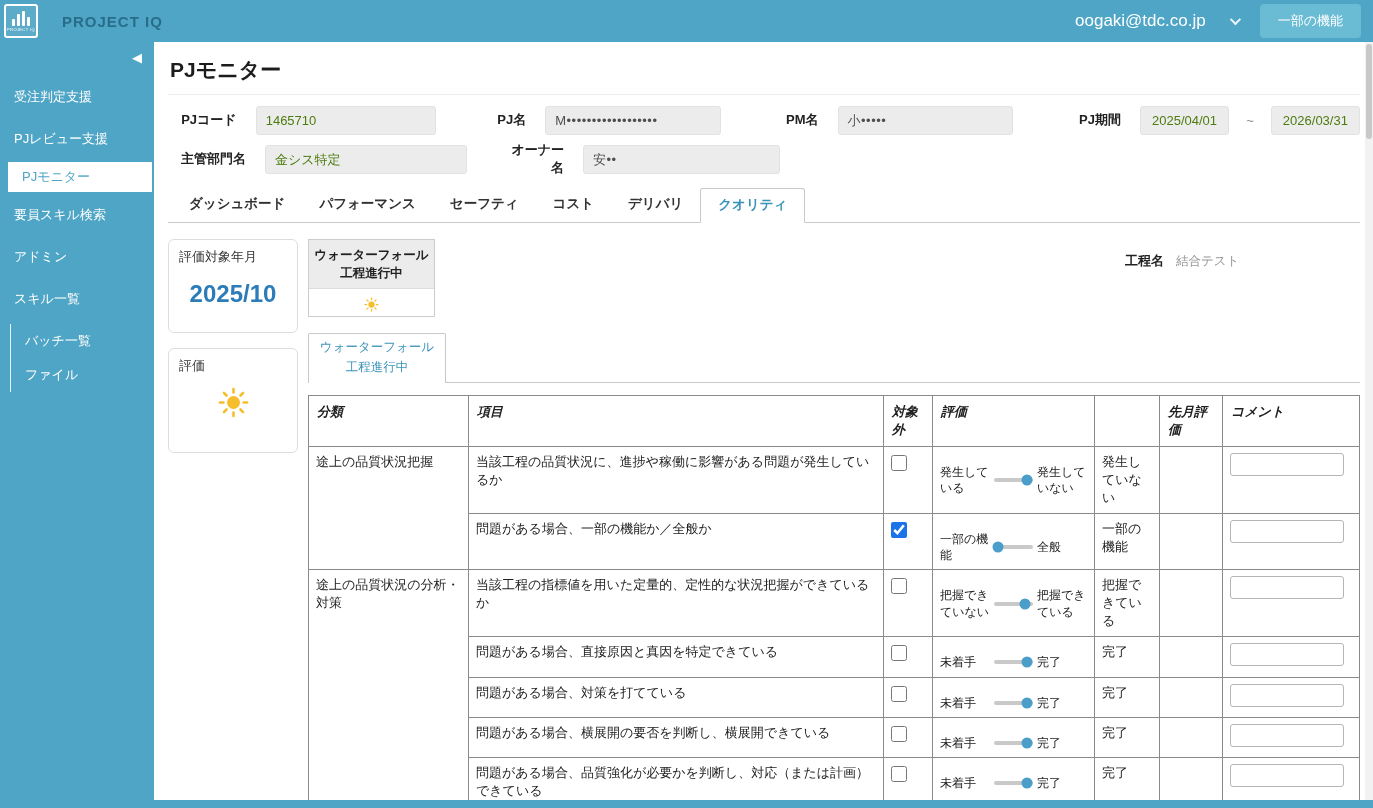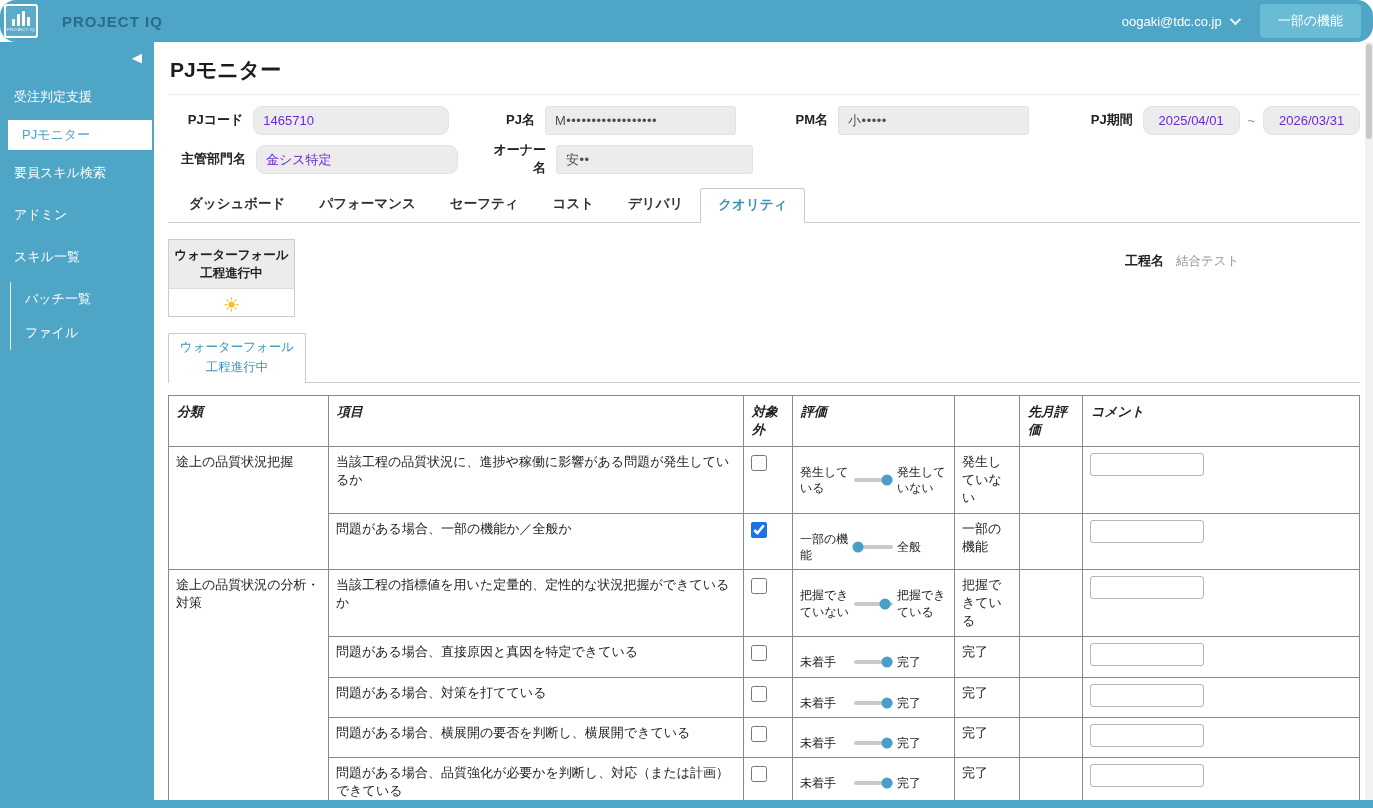--- a/index.html
+++ b/index.html
@@ -1,30 +1,30 @@
 <!DOCTYPE html>
 <html><head>
 <meta charset="utf-8">
 <style>
   * { margin:0; padding:0; box-sizing:border-box; }
   html,body { width:1373px; height:808px; overflow:hidden; }
   body { font-family:"Liberation Sans","DejaVu Sans",sans-serif; background:#fff; color:#222; }
   .app { width:1373px; height:808px; display:flex; flex-direction:column; position:relative; }
 
   
-  .topbar { height:42px; background:#4fa5c5; display:flex; align-items:center; padding:0 12px 0 4px; flex:0 0 auto;border-radius:16px; }
+  .topbar { height:42px; background:#4fa5c5; display:flex; align-items:center; padding:0 12px 0 4px; flex:0 0 auto; }
   .logo-box { width:34px; height:34px; border:2px solid #fff; border-radius:3px; display:flex; flex-direction:column; align-items:center; justify-content:center; gap:1px; background:rgba(255,255,255,0.08); }
   .logo-bars { display:flex; align-items:flex-end; gap:2px; height:15px; }
   .logo-bars i { display:block; width:3px; background:#fff; border-radius:1px; }
   .logo-bars i:nth-child(1){height:7px;} .logo-bars i:nth-child(2){height:12px;}
   .logo-bars i:nth-child(3){height:15px;} .logo-bars i:nth-child(4){height:9px;}
   .logo-caption { font-size:4px; color:#fff; letter-spacing:0.4px; }
   .app-name { margin-left:24px; font-size:15px; letter-spacing:1px; color:rgba(8,62,86,0.55); font-weight:bold; }
   .top-spacer { flex:1; }
-  .user-menu { display:flex; align-items:center; gap:8px; color:#fff; font-size:13px; cursor:pointer; margin-right:22px; }
+  .user-menu { display:flex; align-items:center; gap:24px; color:#fff; font-size:17px; cursor:pointer; margin-right:22px; }
   .chev { width:8px; height:8px; border-right:2px solid #eaf6fa; border-bottom:2px solid #eaf6fa; transform:rotate(45deg) translateY(-2px); }
   .logout-btn { background:#6abcd4; color:#fff; border:none; border-radius:4px; font-size:13px; padding:8px 18px; cursor:pointer; font-family:inherit; }
 
   
   .body-row { flex:1 1 auto; display:flex; min-height:0; }
   .bottombar { height:8px; background:#4fa5c5; flex:0 0 auto; }
 
   
   .sidebar { width:154px; background:#4fa5c5; color:#fff; font-size:13px; position:relative; flex:0 0 auto; }
   .collapse-btn { position:absolute; top:8px; right:12px; font-size:13px; color:#fff; cursor:pointer; }
@@ -33,26 +33,26 @@
   .nav-active { background:#fff; color:#4fa5c5; margin:2px 2px 2px 8px; padding:6px 0 6px 14px; cursor:pointer; }
   .nav-group { margin:4px 0 0 10px; border-left:1px solid rgba(255,255,255,0.85); }
   .nav-sub { padding:8px 14px; cursor:pointer; }
 
   
   .main { flex:1 1 auto; background:#fff; padding:8px 13px 0 14px; overflow:hidden; }
   .page-title { font-size:21px; font-weight:bold; color:#1c1c1c; padding:6px 0 10px 2px; border-bottom:1px solid #ececec; }
 
   
   .form-area { margin-top:10px; font-size:13px; }
-  .form-row { display:flex; align-items:center; height:30px; margin-bottom:9px; }
+  .form-row { display:flex; align-items:center; height:30px; margin-bottom:9px;gap:9px; }
   .f-label { font-weight:bold; text-align:right; margin-right:10px; color:#222; }
   .lw1{width:78px;} .lw2{width:56px; margin-left:32px;} .lw3{width:46px; margin-left:48px;} .lw4{width:62px; margin-left:44px;}
   .f-input { height:29px; line-height:27px; background:#ececec; border:1px solid #e2e2e2; border-radius:3px; padding:0 9px; overflow:hidden; white-space:nowrap; }
   .iw1{width:202px;} .iw2{width:197px;} .iw3{width:197px;} .iw-date{width:100px; text-align:center; padding:0 4px;}
-  .muted { color:#6d28d9;border-radius:9px; }
+  .muted { color:#4d7c0f; }
   .dark { color:#4f4f4f; letter-spacing:0.5px; }
   .tilde { color:#8a8a8a; margin:0 8px; }
 
   
   .tabs { margin-top:14px; border-bottom:1px solid #c9c9c9; display:flex; padding-left:4px;text-align:right; }
   .tab { font-size:13.5px; font-weight:bold; color:#333; padding:7px 17px 8px; cursor:pointer; }
   .tab.active { color:#3a93b8; background:#fff; border:1px solid #c9c9c9; border-bottom:1px solid #fff; margin-bottom:-1px; border-radius:3px 3px 0 0; }
 
   
   .content { display:flex; margin-top:16px; }
@@ -141,20 +141,21 @@
       <span class="chev"></span>
     </div>
     <button class="logout-btn">一部の機能</button>
   </header>
 
   <div class="body-row">
     <aside class="sidebar">
       <div class="collapse-btn">◀</div>
       <nav>
         <div class="nav-item">受注判定支援</div>
+        <div class="nav-item">PJレビュー支援</div>
         <div class="nav-active">PJモニター</div>
         <div class="nav-item">要員スキル検索</div>
         <div class="nav-item">アドミン</div>
         <div class="nav-item">スキル一覧</div>
         <div class="nav-group">
           <div class="nav-sub">バッチ一覧</div>
           <div class="nav-sub">ファイル</div>
         </div>
       </nav>
     </aside>
@@ -187,20 +188,32 @@
         <div class="tab">ダッシュボード</div>
         <div class="tab">パフォーマンス</div>
         <div class="tab">セーフティ</div>
         <div class="tab">コスト</div>
         <div class="tab">デリバリ</div>
         <div class="tab active">クオリティ</div>
       </div>
 
       <div class="content">
 
+        <div class="left-col">
+          <div class="card eval-month">
+            <div class="card-label">評価対象年月</div>
+            <div class="eval-month-value">2025/10</div>
+          </div>
+          <div class="card eval-card">
+            <div class="card-label">評価</div>
+            <div class="sun-wrap"><svg class="sun-lg" viewBox="0 0 24 24">
+                  <use href="#sun-shape"></use>
+                </svg></div>
+          </div>
+        </div>
 
         <div class="right-col">
           <div class="top-row">
             <div class="process-card">
               <div class="process-card-head">
                 <div>ウォーターフォール</div>
                 <div>工程進行中</div>
               </div>
               <div class="process-card-body">
                 <svg class="sun-sm" viewBox="0 0 24 24">

